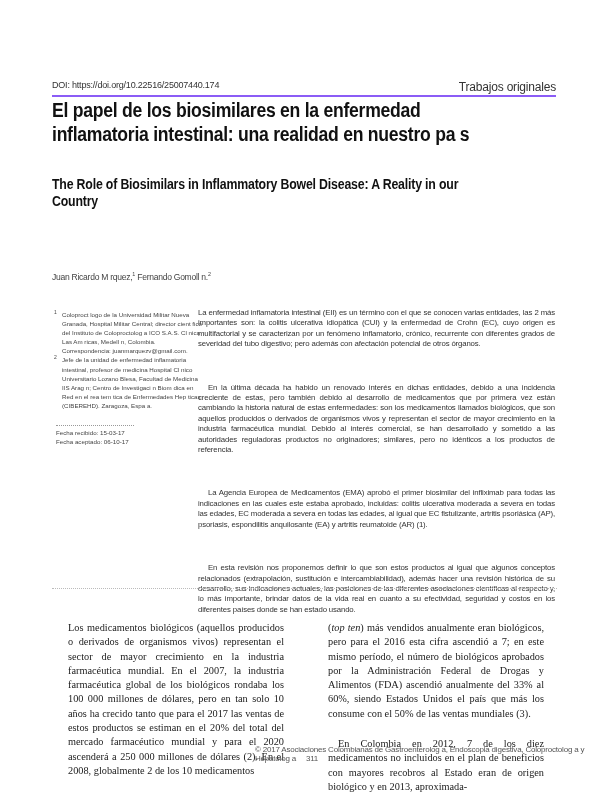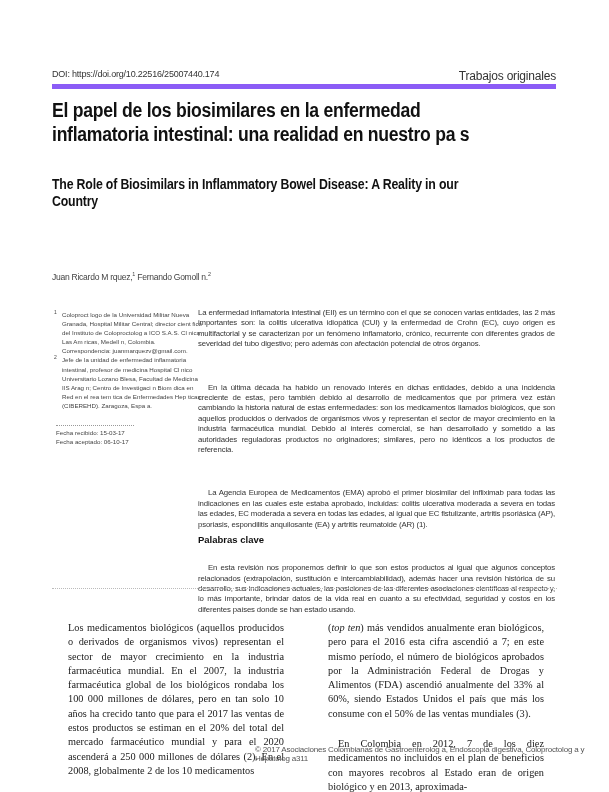--- a/index.html
+++ b/index.html
@@ -1,21 +1,21 @@
 <!DOCTYPE html>
 <html><head>
   <meta charset="utf-8">
   <style>
     html, body { margin:0; padding:0; background:#ffffff; }
     body { width:609px; height:792px; position:relative; overflow:hidden; color:#1a1a1a; }
     .abs { position:absolute; }
     .sans { font-family:"Liberation Sans", sans-serif; }
     .serif { font-family:"Liberation Serif", serif; }
 
-    #header { left:52px; top:68px; width:504px; height:16px; border-bottom:5px solid #8b5cf6; }
+    #header { left:52px; top:79px; width:504px; height:16px; border-bottom:2px solid #8b5cf6; }
     #doi { position:absolute; left:0; top:1px; font-size:9px; color:#333; letter-spacing:-0.2px; }
     #section { position:absolute; right:0; top:1px; font-size:12px; color:#333; letter-spacing:-0.2px; }
 
     #title-es { left:52px; top:98px; width:520px; font-size:20px; font-weight:bold; line-height:24px; color:#111; letter-spacing:-0.3px; transform:scaleX(0.88); transform-origin:left top; width:600px; }
     #title-en { left:52px; top:176px; width:600px; font-size:14px; font-weight:bold; line-height:17px; color:#111; letter-spacing:-0.2px; transform:scaleX(0.88); transform-origin:left top; }
 
     #authors { left:52px; top:271px; font-size:9.5px; color:#444; letter-spacing:-0.3px; transform:scaleX(0.9); transform-origin:left top; }
     #authors sup { font-size:6px; }
 
     #affil { left:52px; top:310px; width:150px; font-size:6.2px; line-height:9.1px; color:#444; }
@@ -33,21 +33,21 @@
     #sep-left { left:52px; top:588px; width:250px; border-top:1px dotted #bbb; }
     #sep-right { left:315px; top:588px; width:242px; border-top:1px dotted #bbb; }
 
     .body-col { width:248px; font-size:10.3px; line-height:14.3px; color:#1a1a1a; text-align:justify; margin:0; }
     #col-left { left:52px; top:605px; }
     #col-right { left:312px; top:605px; }
     .body-col p { margin:16px; }
     .body-col p.ind { text-indent:10px; }
 
     #footer { left:255px; top:745px; font-size:8px; color:#555; letter-spacing:-0.2px; }
-    #footer .pg { }
+    #footer .pg { margin-left:10px; }
   </style>
 </head>
 <body>
 
 <div id="header" class="abs sans">
   <span id="doi">DOI: https://doi.org/10.22516/25007440.174</span>
   <span id="section">Trabajos originales</span>
 </div>
 
 <div id="title-es" class="abs sans">
@@ -82,21 +82,20 @@
 </div>
 
 <div id="abstract" class="abs sans">
   <p class="abs-p">La enfermedad inflamatoria intestinal (EII) es un término con el que se conocen varias entidades, las 2 más importantes son: la colitis ulcerativa idiopática (CUI) y la enfermedad de Crohn (EC), cuyo origen es multifactorial y se caracterizan por un fenómeno inflamatorio, crónico, recurrente con diferentes grados de severidad del tubo digestivo; pero además con afectación potencial de otros órganos.</p>
   <p class="abs-p ind">En la última década ha habido un renovado interés en dichas entidades, debido a una incidencia creciente de estas, pero también debido al desarrollo de medicamentos que por primera vez están cambiando la historia natural de estas enfermedades: son los medicamentos llamados biológicos, que son aquellos producidos o derivados de organismos vivos y representan el sector de mayor crecimiento en la industria farmacéutica mundial. Debido al interés comercial, se han desarrollado y sometido a las autoridades reguladoras productos no originadores; similares, pero no idénticos a los productos de referencia.</p>
   <p class="abs-p ind">La Agencia Europea de Medicamentos (EMA) aprobó el primer biosimilar del infliximab para todas las indicaciones en las cuales este estaba aprobado, incluidas: colitis ulcerativa moderada a severa en todas las edades, EC moderada a severa en todas las edades, al igual que EC fistulizante, artritis psoriásica (AP), psoriasis, espondilitis anquilosante (EA) y artritis reumatoide (AR) (1).</p>
   <p class="abs-p ind">En esta revisión nos proponemos definir lo que son estos productos al igual que algunos conceptos relacionados (extrapolación, sustitución e intercambiabilidad), además hacer una revisión histórica de su desarrollo, sus indicaciones actuales, las posiciones de las diferentes asociaciones científicas al respecto y, lo más importante, brindar datos de la vida real en cuanto a su efectividad, seguridad y costos en los diferentes países donde se han estado usando.</p>
 </div>
 
 <div id="keywords" class="abs sans">
-  <div class="h-sec">Palabras clave</div>
 </div>
 
 <div id="sep-left" class="abs"></div>
 <div id="sep-right" class="abs"></div>
 
 <div id="col-left" class="abs serif body-col">
   <p>Los medicamentos biológicos (aquellos producidos o derivados de organismos vivos) representan el sector de mayor crecimiento en la industria farmacéutica mundial. En el 2007, la industria farmacéutica global de los biológicos rondaba los 100 000 millones de dólares, pero en tan solo 10 años ha crecido tanto que para el 2017 las ventas de estos productos se estiman en el 20% del total del mercado farmacéutico mundial y para el 2020 ascenderá a 250 000 millones de dólares (2). En el 2008, globalmente 2 de los 10 medicamentos</p>
 </div>
 
 <div id="col-right" class="abs serif body-col">

